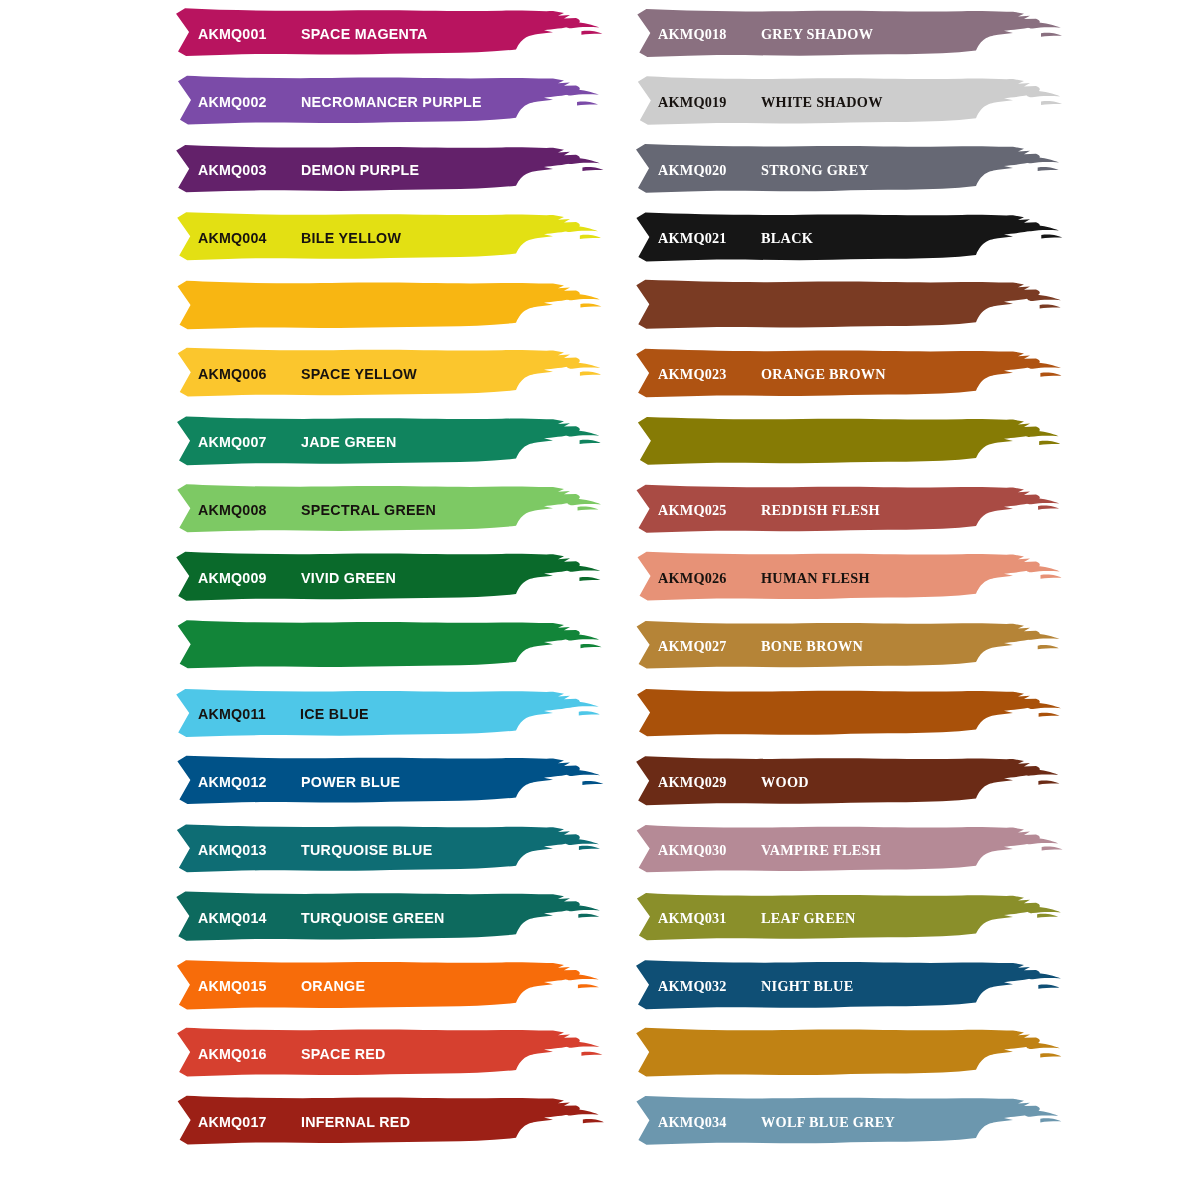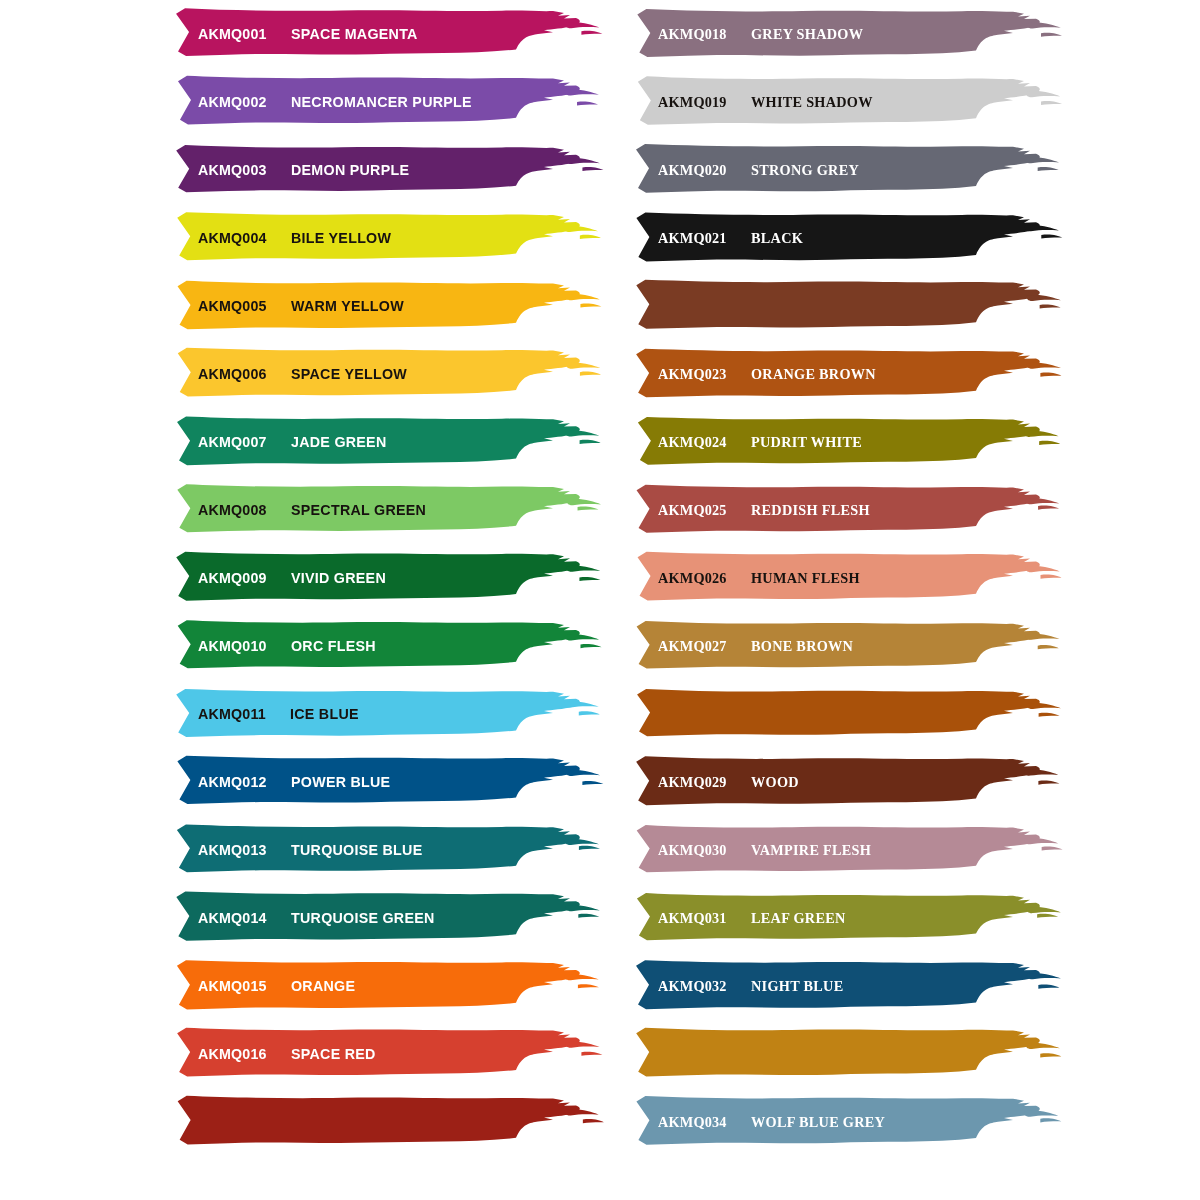--- a/index.html
+++ b/index.html
@@ -45,21 +45,21 @@
     display: block;
   }
 
   .swatch-label {
     position: absolute;
     left: 26px;
     top: 0;
     height: 68px;
     display: flex;
     align-items: center;
-    gap: 4px;
+    gap: 14px;
     white-space: nowrap;
     pointer-events: none;
   }
 
   .swatch-code {
     font-size: 15.5px;
     font-weight: bold;
     letter-spacing: 0.2px;
     font-stretch: condensed;
     transform: scaleX(0.92);
@@ -132,24 +132,20 @@
           <span class="swatch-code">AKMQ004</span>
           <span class="swatch-name">BILE YELLOW</span>
         </div>
       </div>
       <div class="swatch-row">
         <svg class="stroke-svg" viewBox="0 0 440 68" preserveAspectRatio="none">
           <path d="M 5.532292725518346 14.265822548791766 L 14.532292725518346 8.765822548791766 C 60 10.999600502848624 120 11.865822548791765 170 10.865822548791765 C 230 9.865822548791765 280 12.265822548791766 330 11.065822548791767 C 352 10.465822548791765 368 12.065822548791767 381 11.465822548791765 L 392 13.465822548791767 L 386 16.265822548791768 L 398 15.465822548791767 L 392 18.865822548791765 L 404 18.465822548791767 C 410 20.265822548791768 409 24.265822548791768 400 26.765822548791768 C 392 28.86582254879177 380 29.665822548791766 372 30.665822548791766 L 381 32.76582254879177 L 366 34.46582254879176 C 358 35.76582254879177 350 36.86582254879177 344 50.74077375531196 C 300 55.940773755311966 250 53.74077375531196 200 55.54077375531196 C 150 56.940773755311966 100 54.14077375531196 56 56.14077375531196 L 15.532292725518346 57.340773755311965 L 7.532292725518346 52.74077375531196 L 18.532292725518346 33.00329815205186 Z" fill="#F8B612"></path>
           <path d="M 393.71184139256366 22.926544778514653 C 405.71184139256366 20.426544778514653 419.71184139256366 23.926544778514653 427.71184139256366 27.426544778514653 C 420.71184139256366 26.926544778514653 409.71184139256366 26.326544778514652 399.71184139256366 28.126544778514653 C 395.71184139256366 28.526544778514655 392.71184139256366 26.326544778514652 393.71184139256366 22.926544778514653 Z" fill="#F8B612"></path>
           <path d="M 408.42627868428826 31.971073222346604 C 417.42627868428826 30.371073222346602 425.42627868428826 32.7710732223466 429.42627868428826 34.571073222346605 C 422.42627868428826 34.3710732223466 414.42627868428826 34.7710732223466 408.42627868428826 35.571073222346605 Z" fill="#F8B612"></path>
         </svg>
-        <div class="swatch-label txt-dark">
-          <span class="swatch-code">AKMQ005</span>
-          <span class="swatch-name">WARM YELLOW</span>
-        </div>
       </div>
       <div class="swatch-row">
         <svg class="stroke-svg" viewBox="0 0 440 68" preserveAspectRatio="none">
           <path d="M 5.776612000539899 13.348540337011219 L 14.776612000539899 7.848540337011219 C 60 9.528150312416257 120 10.948540337011218 170 9.948540337011218 C 230 8.948540337011218 280 11.348540337011219 330 10.14854033701122 C 352 9.548540337011218 368 11.14854033701122 381 10.548540337011218 L 392 12.548540337011218 L 386 15.348540337011219 L 398 14.548540337011218 L 392 17.948540337011217 L 404 17.548540337011218 C 410 19.34854033701122 409 23.34854033701122 400 25.84854033701122 C 392 27.94854033701122 380 28.748540337011217 372 29.748540337011217 L 381 31.84854033701122 L 366 33.54854033701122 C 358 34.848540337011215 350 35.948540337011224 344 50.01900142505765 C 300 55.219001425057655 250 53.01900142505765 200 54.81900142505765 C 150 56.219001425057655 100 53.41900142505765 56 55.41900142505765 L 15.776612000539899 56.619001425057654 L 7.776612000539899 52.01900142505765 L 18.7766120005399 32.183770881034434 Z" fill="#FBC62D"></path>
           <path d="M 394.3117635245435 23.481409676373005 C 406.3117635245435 20.981409676373005 420.3117635245435 24.481409676373005 428.3117635245435 27.981409676373005 C 421.3117635245435 27.481409676373005 410.3117635245435 26.881409676373003 400.3117635245435 28.681409676373004 C 396.3117635245435 29.081409676373006 393.3117635245435 26.881409676373003 394.3117635245435 23.481409676373005 Z" fill="#FBC62D"></path>
           <path d="M 407.92228183010593 32.13663665484637 C 416.92228183010593 30.53663665484637 424.92228183010593 32.93663665484637 428.92228183010593 34.73663665484637 C 421.92228183010593 34.53663665484637 413.92228183010593 34.93663665484637 407.92228183010593 35.73663665484637 Z" fill="#FBC62D"></path>
         </svg>
         <div class="swatch-label txt-dark">
           <span class="swatch-code">AKMQ006</span>
           <span class="swatch-name">SPACE YELLOW</span>
@@ -187,24 +183,20 @@
           <span class="swatch-code">AKMQ009</span>
           <span class="swatch-name">VIVID GREEN</span>
         </div>
       </div>
       <div class="swatch-row">
         <svg class="stroke-svg" viewBox="0 0 440 68" preserveAspectRatio="none">
           <path d="M 5.699376228731126 13.722129882127046 L 14.699376228731126 8.222129882127046 C 60 10.177454602345824 120 11.322129882127046 170 10.322129882127046 C 230 9.322129882127046 280 11.722129882127046 330 10.522129882127047 C 352 9.922129882127045 368 11.522129882127047 381 10.922129882127045 L 392 12.922129882127045 L 386 15.722129882127046 L 398 14.922129882127045 L 392 18.322129882127044 L 404 17.922129882127045 C 410 19.722129882127046 409 23.722129882127046 400 26.222129882127046 C 392 28.322129882127047 380 29.122129882127044 372 30.122129882127044 L 381 32.22212988212705 L 366 33.922129882127045 C 358 35.22212988212705 350 36.322129882127044 344 49.76396357938647 C 300 54.96396357938647 250 52.76396357938647 200 54.56396357938647 C 150 55.96396357938647 100 53.16396357938647 56 55.16396357938647 L 15.699376228731126 56.36396357938647 L 7.699376228731126 51.76396357938647 L 18.699376228731126 32.24304673075676 Z" fill="#128539"></path>
           <path d="M 393.0850376728922 23.202676800545305 C 405.0850376728922 20.702676800545305 419.0850376728922 24.202676800545305 427.0850376728922 27.702676800545305 C 420.0850376728922 27.202676800545305 409.0850376728922 26.602676800545304 399.0850376728922 28.402676800545304 C 395.0850376728922 28.802676800545306 392.0850376728922 26.602676800545304 393.0850376728922 23.202676800545305 Z" fill="#128539"></path>
           <path d="M 408.4846625206992 32.54196588508785 C 417.4846625206992 30.941965885087846 425.4846625206992 33.341965885087845 429.4846625206992 35.14196588508785 C 422.4846625206992 34.941965885087846 414.4846625206992 35.341965885087845 408.4846625206992 36.14196588508785 Z" fill="#128539"></path>
         </svg>
-        <div class="swatch-label txt-light">
-          <span class="swatch-code">AKMQ010</span>
-          <span class="swatch-name">ORC FLESH</span>
-        </div>
       </div>
       <div class="swatch-row">
         <svg class="stroke-svg" viewBox="0 0 440 68" preserveAspectRatio="none">
           <path d="M 4.224737098440528 14.546505534648896 L 13.224737098440528 9.046505534648896 C 60 10.841488579753786 120 12.146505534648895 170 11.146505534648895 C 230 10.146505534648895 280 12.546505534648896 330 11.346505534648896 C 352 10.746505534648895 368 12.346505534648896 381 11.746505534648895 L 392 13.746505534648897 L 386 16.546505534648894 L 398 15.746505534648897 L 392 19.146505534648895 L 404 18.746505534648897 C 410 20.546505534648894 409 24.546505534648894 400 27.046505534648894 C 392 29.146505534648895 380 29.946505534648892 372 30.946505534648892 L 381 33.046505534648894 L 366 34.7465055346489 C 358 36.046505534648894 350 37.146505534648895 344 50.46024502888322 C 300 55.660245028883224 250 53.46024502888322 200 55.26024502888322 C 150 56.660245028883224 100 53.86024502888322 56 55.86024502888322 L 14.224737098440528 57.06024502888322 L 6.224737098440528 52.46024502888322 L 17.224737098440528 33.00337528176606 Z" fill="#4EC7E8"></path>
           <path d="M 392.7004252434708 22.281557394657284 C 404.7004252434708 19.781557394657284 418.7004252434708 23.281557394657284 426.7004252434708 26.781557394657284 C 419.7004252434708 26.281557394657284 408.7004252434708 25.681557394657283 398.7004252434708 27.481557394657283 C 394.7004252434708 27.881557394657285 391.7004252434708 25.681557394657283 392.7004252434708 22.281557394657284 Z" fill="#4EC7E8"></path>
           <path d="M 406.7728139385581 31.872084132395685 C 415.7728139385581 30.272084132395683 423.7728139385581 32.67208413239568 427.7728139385581 34.472084132395686 C 420.7728139385581 34.27208413239568 412.7728139385581 34.67208413239568 406.7728139385581 35.472084132395686 Z" fill="#4EC7E8"></path>
         </svg>
         <div class="swatch-label txt-dark">
           <span class="swatch-code">AKMQ011</span>
           <span class="swatch-name">ICE BLUE</span>
@@ -264,20 +256,24 @@
           <span class="swatch-code">AKMQ016</span>
           <span class="swatch-name">SPACE RED</span>
         </div>
       </div>
       <div class="swatch-row">
         <svg class="stroke-svg" viewBox="0 0 440 68" preserveAspectRatio="none">
           <path d="M 5.645519421901554 13.21719261109829 L 14.645519421901554 7.717192611098289 C 60 9.644685512408614 120 10.817192611098289 170 9.817192611098289 C 230 8.817192611098289 280 11.21719261109829 330 10.01719261109829 C 352 9.417192611098288 368 11.01719261109829 381 10.417192611098288 L 392 12.41719261109829 L 386 15.21719261109829 L 398 14.41719261109829 L 392 17.81719261109829 L 404 17.41719261109829 C 410 19.21719261109829 409 23.21719261109829 400 25.71719261109829 C 392 27.817192611098292 380 28.61719261109829 372 29.61719261109829 L 381 31.71719261109829 L 366 33.41719261109829 C 358 34.71719261109829 350 35.81719261109829 344 49.81608670204878 C 300 55.01608670204878 250 52.81608670204878 200 54.616086702048776 C 150 56.01608670204878 100 53.21608670204878 56 55.21608670204878 L 15.645519421901554 56.41608670204878 L 7.645519421901554 51.81608670204878 L 18.645519421901554 32.01663965657353 Z" fill="#9C2016"></path>
           <path d="M 392.6148612727411 22.186859850306064 C 404.6148612727411 19.686859850306064 418.6148612727411 23.186859850306064 426.6148612727411 26.686859850306064 C 419.6148612727411 26.186859850306064 408.6148612727411 25.586859850306062 398.6148612727411 27.386859850306063 C 394.6148612727411 27.786859850306065 391.6148612727411 25.586859850306062 392.6148612727411 22.186859850306064 Z" fill="#9C2016"></path>
           <path d="M 410.84832933498546 31.59513223171234 C 419.84832933498546 29.99513223171234 427.84832933498546 32.39513223171234 431.84832933498546 34.19513223171234 C 424.84832933498546 33.99513223171234 416.84832933498546 34.39513223171234 410.84832933498546 35.19513223171234 Z" fill="#9C2016"></path>
         </svg>
+        <div class="swatch-label txt-light">
+          <span class="swatch-code">AKMQ017</span>
+          <span class="swatch-name">INFERNAL RED</span>
+        </div>
       </div>
     </div>
   <div class="column" id="column-right">
       <div class="swatch-row">
         <svg class="stroke-svg" viewBox="0 0 440 68" preserveAspectRatio="none">
           <path d="M 5.326851459220052 14.426770289614797 L 14.326851459220052 8.926770289614797 C 60 10.995428933762014 120 12.026770289614797 170 11.026770289614797 C 230 10.026770289614797 280 12.426770289614797 330 11.226770289614798 C 352 10.626770289614797 368 12.226770289614798 381 11.626770289614797 L 392 13.626770289614797 L 386 16.426770289614797 L 398 15.626770289614797 L 392 19.026770289614795 L 404 18.626770289614797 C 410 20.426770289614797 409 24.426770289614797 400 26.926770289614797 C 392 29.0267702896148 380 29.826770289614796 372 30.826770289614796 L 381 32.926770289614794 L 366 34.6267702896148 C 358 35.926770289614794 350 37.0267702896148 344 50.435737890005115 C 300 55.63573789000512 250 53.435737890005115 200 55.23573789000511 C 150 56.63573789000512 100 53.83573789000511 56 55.83573789000511 L 15.326851459220052 57.035737890005116 L 7.326851459220052 52.435737890005115 L 18.32685145922005 32.931254089809954 Z" fill="#8A7080"></path>
           <path d="M 394.7446817748714 23.343495248816907 C 406.7446817748714 20.843495248816907 420.7446817748714 24.343495248816907 428.7446817748714 27.843495248816907 C 421.7446817748714 27.343495248816907 410.7446817748714 26.743495248816906 400.7446817748714 28.543495248816907 C 396.7446817748714 28.94349524881691 393.7446817748714 26.743495248816906 394.7446817748714 23.343495248816907 Z" fill="#8A7080"></path>
           <path d="M 408.9966774112545 33.159232881851494 C 417.9966774112545 31.559232881851493 425.9966774112545 33.95923288185149 429.9966774112545 35.759232881851496 C 422.9966774112545 35.55923288185149 414.9966774112545 35.95923288185149 408.9966774112545 36.759232881851496 Z" fill="#8A7080"></path>
         </svg>
         <div class="swatch-label txt-light">
@@ -335,24 +331,20 @@
           <span class="swatch-code">AKMQ023</span>
           <span class="swatch-name">ORANGE BROWN</span>
         </div>
       </div>
       <div class="swatch-row">
         <svg class="stroke-svg" viewBox="0 0 440 68" preserveAspectRatio="none">
           <path d="M 5.902897329069674 14.410394567251206 L 14.902897329069674 8.910394567251206 C 60 10.46541069801897 120 12.010394567251206 170 11.010394567251206 C 230 10.010394567251206 280 12.410394567251206 330 11.210394567251207 C 352 10.610394567251205 368 12.210394567251207 381 11.610394567251205 L 392 13.610394567251205 L 386 16.410394567251206 L 398 15.610394567251205 L 392 19.010394567251204 L 404 18.610394567251205 C 410 20.410394567251206 409 24.410394567251206 400 26.910394567251206 C 392 29.010394567251208 380 29.810394567251205 372 30.810394567251205 L 381 32.9103945672512 L 366 34.610394567251205 C 358 35.9103945672512 350 37.01039456725121 344 50.07264985181391 C 300 55.27264985181392 250 53.072649851813914 200 54.87264985181391 C 150 56.27264985181392 100 53.47264985181391 56 55.47264985181391 L 15.902897329069674 56.672649851813915 L 7.902897329069674 52.072649851813914 L 18.902897329069674 32.74152220953256 Z" fill="#867B05"></path>
           <path d="M 392.4842836454045 23.65204163780436 C 404.4842836454045 21.15204163780436 418.4842836454045 24.65204163780436 426.4842836454045 28.15204163780436 C 419.4842836454045 27.65204163780436 408.4842836454045 27.052041637804358 398.4842836454045 28.85204163780436 C 394.4842836454045 29.25204163780436 391.4842836454045 27.052041637804358 392.4842836454045 23.65204163780436 Z" fill="#867B05"></path>
           <path d="M 407.13701336458325 33.36674454621971 C 416.13701336458325 31.766744546219705 424.13701336458325 34.166744546219704 428.13701336458325 35.96674454621971 C 421.13701336458325 35.766744546219705 413.13701336458325 36.166744546219704 407.13701336458325 36.96674454621971 Z" fill="#867B05"></path>
         </svg>
-        <div class="swatch-label txt-light">
-          <span class="swatch-code">AKMQ024</span>
-          <span class="swatch-name">PUDRIT WHITE</span>
-        </div>
       </div>
       <div class="swatch-row">
         <svg class="stroke-svg" viewBox="0 0 440 68" preserveAspectRatio="none">
           <path d="M 4.543863350525498 14.299499202519655 L 13.543863350525498 8.799499202519655 C 60 10.7924310750328 120 11.899499202519655 170 10.899499202519655 C 230 9.899499202519655 280 12.299499202519655 330 11.099499202519656 C 352 10.499499202519655 368 12.099499202519656 381 11.499499202519655 L 392 13.499499202519655 L 386 16.299499202519655 L 398 15.499499202519655 L 392 18.899499202519657 L 404 18.499499202519655 C 410 20.299499202519655 409 24.299499202519655 400 26.799499202519655 C 392 28.899499202519657 380 29.699499202519654 372 30.699499202519654 L 381 32.799499202519655 L 366 34.49949920251966 C 358 35.799499202519655 350 36.89949920251966 344 50.02735860943794 C 300 55.22735860943794 250 53.02735860943794 200 54.82735860943794 C 150 56.22735860943794 100 53.42735860943794 56 55.42735860943794 L 14.543863350525498 56.62735860943794 L 6.543863350525498 52.02735860943794 L 17.5438633505255 32.6634289059788 Z" fill="#A94B44"></path>
           <path d="M 393.30097304680385 23.06805348722264 C 405.30097304680385 20.56805348722264 419.30097304680385 24.06805348722264 427.30097304680385 27.56805348722264 C 420.30097304680385 27.06805348722264 409.30097304680385 26.46805348722264 399.30097304680385 28.26805348722264 C 395.30097304680385 28.668053487222643 392.30097304680385 26.46805348722264 393.30097304680385 23.06805348722264 Z" fill="#A94B44"></path>
           <path d="M 406.06762826582417 30.041550423018634 C 415.06762826582417 28.441550423018633 423.06762826582417 30.841550423018635 427.06762826582417 32.641550423018636 C 420.06762826582417 32.44155042301863 412.06762826582417 32.84155042301863 406.06762826582417 33.641550423018636 Z" fill="#A94B44"></path>
         </svg>
         <div class="swatch-label txt-light">
           <span class="swatch-code">AKMQ025</span>
           <span class="swatch-name">REDDISH FLESH</span>

